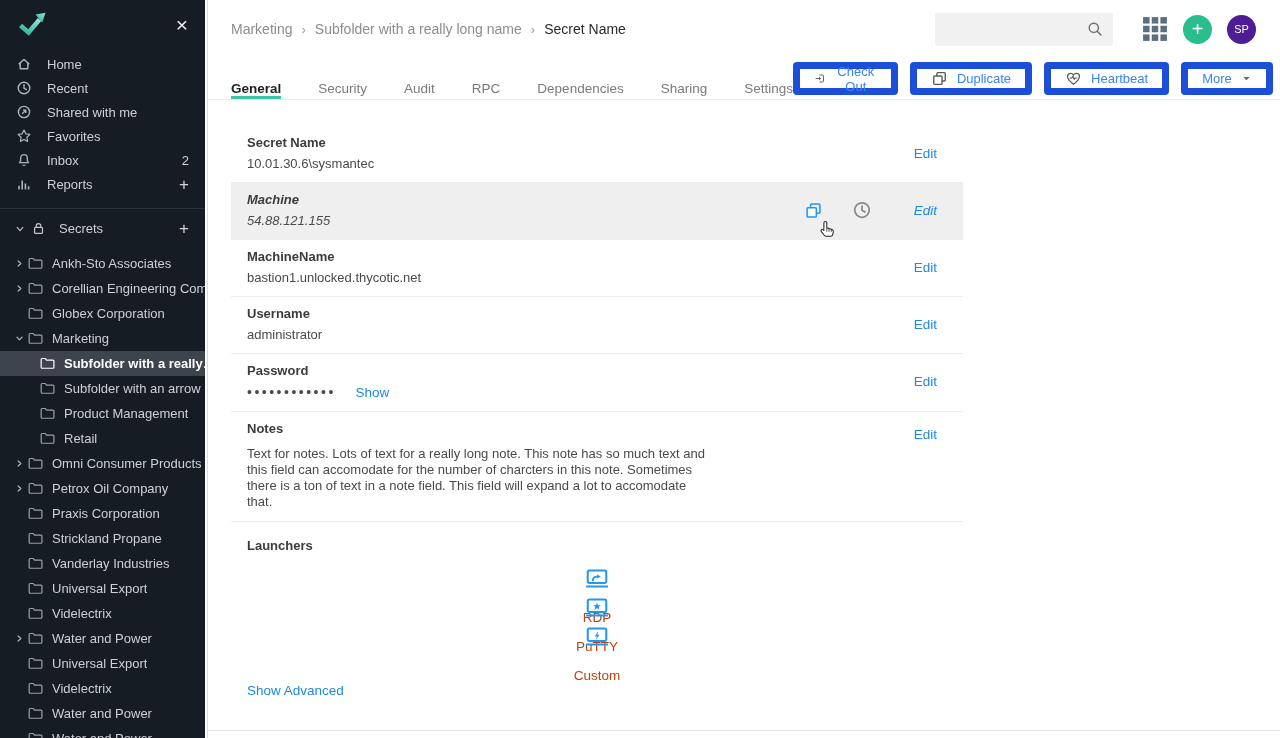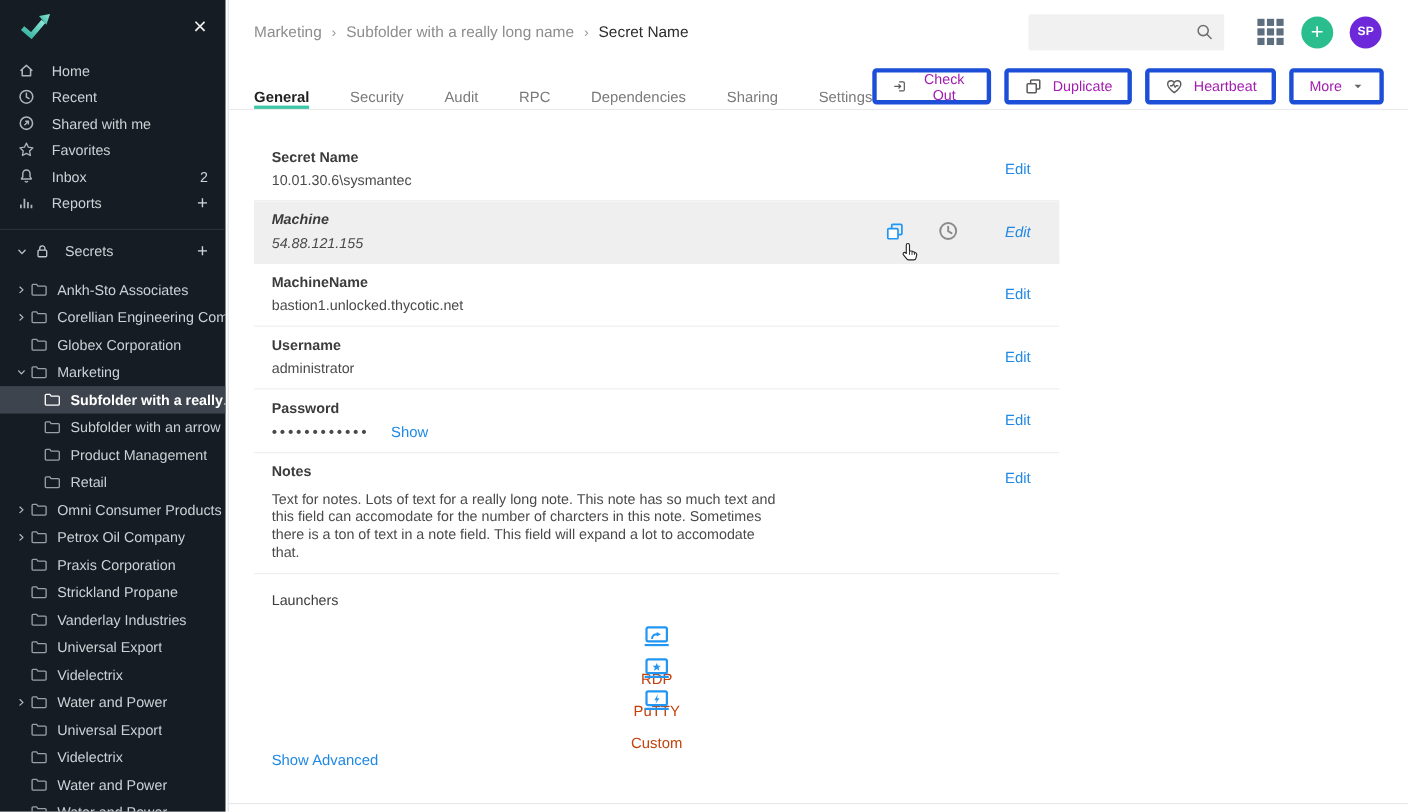--- a/index.html
+++ b/index.html
@@ -40,53 +40,53 @@
   .crumb { cursor:pointer; }
   .crumb.current { color:#2b2b2b; cursor:default; }
   .sep { margin:0 9px; color:#9e9e9e; font-size:13px; }
   .top-right { display:flex; align-items:center; gap:15px; }
   .search { width:178px; height:33px; background:#f1f1f1; border-radius:2px; display:flex;
             align-items:center; justify-content:flex-end; padding-right:10px; cursor:text; margin-right:14px; }
   .search svg { width:16px; height:16px; color:#6f6f6f; }
   .grid-svg { width:26px; height:26px; cursor:pointer; }
   .add-btn { width:29px; height:29px; border-radius:50%; background:#2abd8e; color:#fff;
              display:flex; align-items:center; justify-content:center; font-size:20px; cursor:pointer; }
-  .avatar { width:29px; height:29px; border-radius:50%; background:#6d28d9; color:#fff;
-            display:flex; align-items:center; justify-content:center; font-size:11px; font-weight:bold; cursor:pointer; }
+  .avatar { width:29px; height:29px; border-radius:50%; background:#4c1d95; color:#fff;
+            display:flex; align-items:center; justify-content:center; font-size:11px; font-weight:normal; cursor:pointer; }
 
   .tabbar { display:flex; align-items:center; justify-content:space-between;
             padding:0 22px 0 23px; border-bottom:1px solid #e9e9e9; height:42px; }
   .tabs { display:flex; gap:37px; height:100%;align-items:flex-end; }
   .tab { display:flex; align-items:center; font-size:13.5px; color:#7a7a7a;
          border-bottom:3px solid transparent; padding-top:3px; cursor:pointer; }
   .tab.active { color:#1f1f1f; font-weight:bold; border-color:#3ec6a8; }
   .btns { display:flex; gap:12px; align-items:center; }
   .btn { height:33px; display:flex; align-items:center; gap:9px; padding:0 14px;
-         border:4px solid #1d4ed8; border-radius:4px; background:#fff; font-size:13px; color:#a21caf; cursor:pointer; }
+         border:7px solid #1d4ed8; border-radius:4px; background:#fff; font-size:13px; color:#3b82f6; cursor:pointer; }
   .btn .b-ic { width:17px; height:17px; color:#5a5a5a; }
   .btn .caret { width:11px; height:11px; color:#666; }
 
   .content { padding:26px 0 0 23px; width:755px; }
   .frow { display:flex; align-items:center; padding:9px 26px 11px 16px;
           border-bottom:1px solid #ededed; min-height:56px; }
   .frow.hov { background:#efefef; border-bottom-color:#efefef;font-style:italic; }
   .ftext { flex:1; }
   .flabel { font-size:13px; font-weight:bold; color:#3b3b3b; }
   .fvalue { font-size:13px; color:#4a4a4a; margin-top:6px; }
   .edit { color:#1e88e5; font-size:13.5px; cursor:pointer; text-decoration:none; }
   .ic-copy { width:19px; height:19px; color:#2196f3; margin-right:29px; cursor:pointer; }
   .ic-clock { width:20px; height:20px; color:#8a8a8a; margin-right:42px; cursor:pointer; }
   .frow.notes { align-items:flex-start; border-bottom:1px solid #ededed; }
   .frow.notes .edit { margin-top:6px; }
   .frow.notes .fvalue { max-width:458px; line-height:16px; margin-top:10px; }
   .dots { font-size:14px; letter-spacing:2.5px; color:#4a4a4a; }
   .show-link { color:#1e88e5; font-size:13.5px; margin-left:16px; cursor:pointer; }
 
   .launchers { padding:16px 16px 0; }
-  .sec-label { font-size:13px; font-weight:normal; color:#3b3b3b; margin-bottom:16px; }
+  .sec-label { font-size:13px; font-weight:bold; color:#3b3b3b; margin-bottom:16px; }
   .launch-item { display:flex; align-items:center; gap:22px; height:29px; color:#c2410c;
                  font-size:13.5px; cursor:pointer;flex-direction:column; }
   .launch-item svg { width:24px; height:19px; color:#2196f3; flex:none; }
   .show-adv { display:inline-block; margin:27px 0 0 16px; color:#1e88e5; font-size:13.5px; cursor:pointer; }
   .bottom-line { position:absolute; left:208px; right:0; top:730px; border-top:1px solid #e7e7e7; }
 
   .cursor { position:absolute; left:816px; top:219px; width:22px; height:22px; z-index:50; pointer-events:none; }
 </style>
 </head>
 <body>

